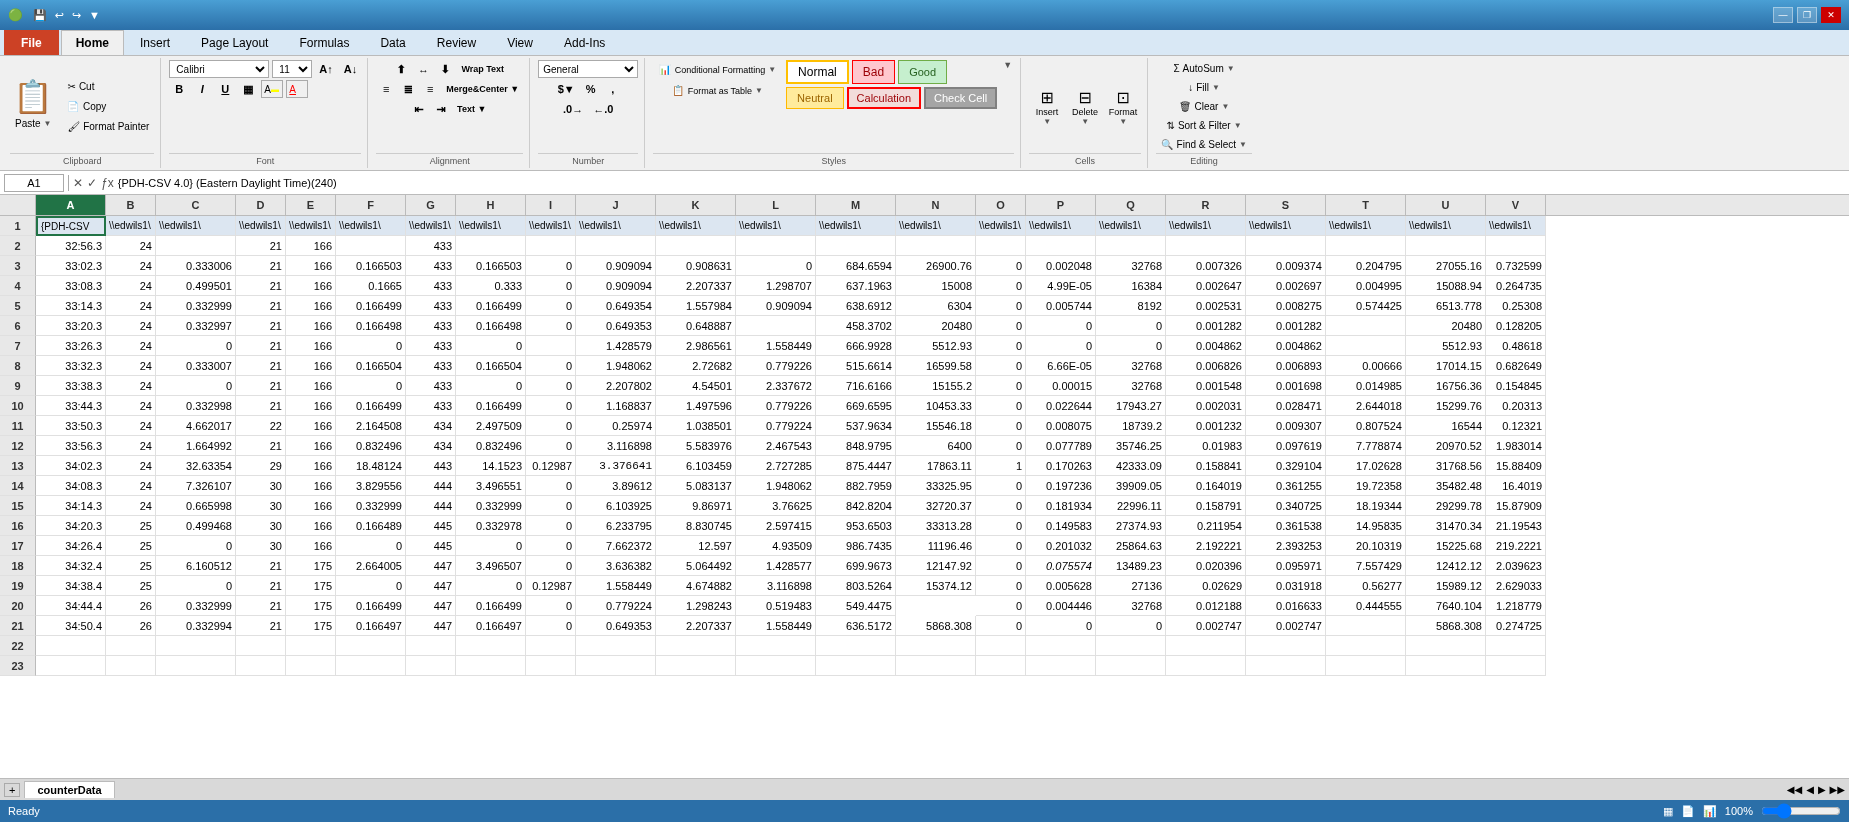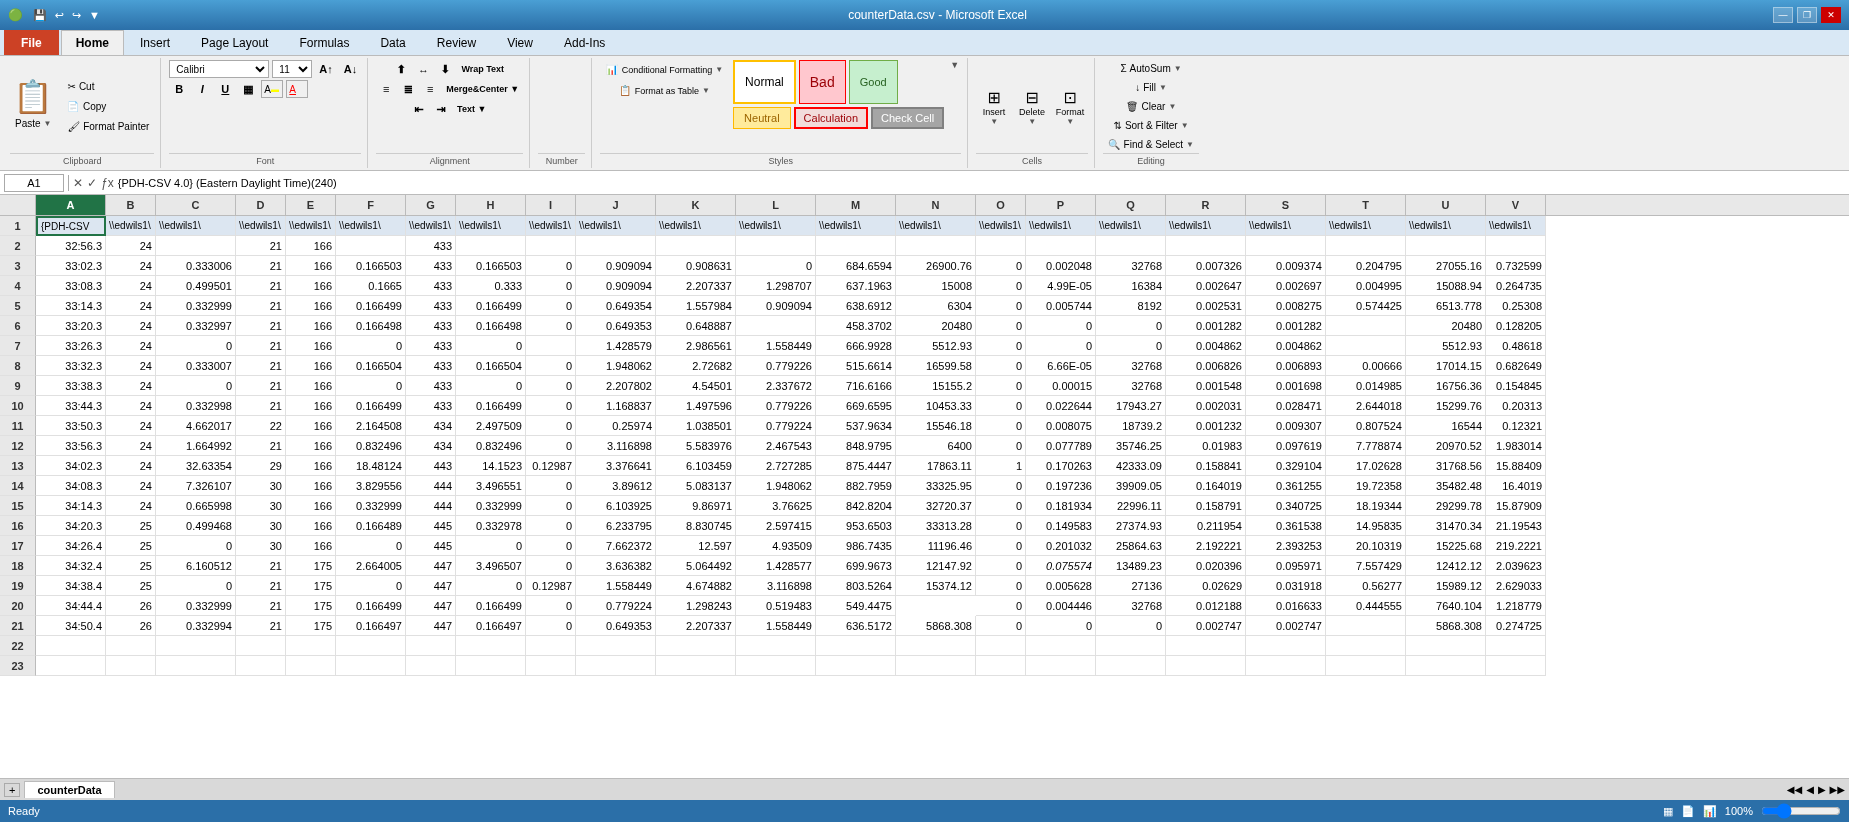--- a/index.html
+++ b/index.html
@@ -120,21 +120,21 @@
     }
     .color-btn {
       font-size: 10px; height: 18px; min-width: 22px;
       border: 1px solid #aaa; cursor: pointer; background: none; padding: 0 2px;
       display: flex; align-items: center;
     }
     .align-row { display: flex; gap: 2px; }
     .num-combo { font-size: 10px; height: 18px; border: 1px solid #aaa; background: white; width: 100px; }
     .num-row { display: flex; gap: 2px; }
     .style-normal { background: #fff; border: 2px solid #ffc000; padding: 3px 10px; font-size: 12px; cursor: pointer; }
-    .style-bad { background: #ffc7ce; border: 1px solid #ff0000; padding: 13px 10px; font-size: 14px; cursor: pointer; color: #9c0006; }
+    .style-bad { background: #ffc7ce; border: 1px solid #ff0000; padding: 3px 10px; font-size: 12px; cursor: pointer; color: #9c0006; }
     .style-good { background: #c6efce; border: 1px solid #70ad47; padding: 3px 10px; font-size: 11px; cursor: pointer; color: #276221; }
     .style-neutral { background: #ffeb9c; border: 1px solid #ffb900; padding: 3px 10px; font-size: 11px; cursor: pointer; color: #9c6500; }
     .style-calc { background: #f2dcdb; border: 2px solid #ff0000; padding: 3px 8px; font-size: 11px; cursor: pointer; color: #9c0006; }
     .style-check { background: #a5a5a5; border: 2px solid #808080; padding: 3px 8px; font-size: 11px; cursor: pointer; color: #fff; }
     .cell-btn { display: flex; flex-direction: column; align-items: center; font-size: 9px; cursor: pointer; min-width: 36px; padding: 2px; }
     .cell-btn .icon { font-size: 16px; }
 
     
     #formula-bar {
       display: flex; align-items: center; height: 24px;
@@ -203,21 +203,20 @@
 <body>
 
 <div id="title-bar">
   <div class="quick-access">
     <span style="margin-right:4px;">🟢</span>
     <button class="quick-btn">💾</button>
     <button class="quick-btn">↩</button>
     <button class="quick-btn">↪</button>
     <button class="quick-btn">▼</button>
   </div>
-  <div class="title">counterData.csv - Microsoft Excel</div>
   <div class="win-controls">
     <div class="win-btn">—</div>
     <div class="win-btn">❐</div>
     <div class="win-btn" style="background:#c00;border-color:#c00;">✕</div>
   </div>
 </div>
 
 <div id="ribbon">
   <div id="tabs-row">
     <div class="tab tab-file">File</div>
@@ -291,20 +290,36 @@
         <div class="align-row">
           <button class="fmt-btn">⇤</button>
           <button class="fmt-btn">⇥</button>
           <button class="fmt-btn" style="font-size:9px;">Text ▼</button>
         </div>
       </div>
       <div class="group-label">Alignment</div>
     </div>
 
     <div class="ribbon-group">
+      <div class="group-content" style="flex-direction:column;gap:2px;">
+        <div>
+          <select class="num-combo">
+            <option>General</option>
+          </select>
+        </div>
+        <div class="num-row">
+          <button class="fmt-btn">$▼</button>
+          <button class="fmt-btn">%</button>
+          <button class="fmt-btn">,</button>
+        </div>
+        <div class="num-row">
+          <button class="fmt-btn">.0→</button>
+          <button class="fmt-btn">←.0</button>
+        </div>
+      </div>
       <div class="group-label">Number</div>
     </div>
 
     <div class="ribbon-group" style="min-width:320px;">
       <div class="group-content" style="flex-direction:row;gap:4px;align-items:flex-start;">
 
         <div style="display:flex;flex-direction:column;gap:2px;">
           <div class="rb-btn" style="flex-direction:row;gap:3px;">
             <span>📊</span>
             <span style="font-size:9px;white-space:normal;text-align:center;">Conditional Formatting</span>
@@ -726,21 +741,21 @@
         <div class="grid-row">
           <div class="grid-cell num" style="width: 70px; min-width: 70px;">34:02.3</div>
           <div class="grid-cell num" style="width: 50px; min-width: 50px;">24</div>
           <div class="grid-cell num" style="width: 80px; min-width: 80px;">32.63354</div>
           <div class="grid-cell num" style="width: 50px; min-width: 50px;">29</div>
           <div class="grid-cell num" style="width: 50px; min-width: 50px;">166</div>
           <div class="grid-cell num" style="width: 70px; min-width: 70px;">18.48124</div>
           <div class="grid-cell num" style="width: 50px; min-width: 50px;">443</div>
           <div class="grid-cell num" style="width: 70px; min-width: 70px;">14.1523</div>
           <div class="grid-cell num" style="width: 50px; min-width: 50px;">0.12987</div>
-          <div class="grid-cell num" style="width: 80px; min-width: 80px;">3.376641</div>
+          <div class="grid-cell num" style="width: 80px; min-width: 80px; font-family: Liberation Mono, monospace;">3.376641</div>
           <div class="grid-cell num" style="width: 80px; min-width: 80px;">6.103459</div>
           <div class="grid-cell num" style="width: 80px; min-width: 80px;">2.727285</div>
           <div class="grid-cell num" style="width: 80px; min-width: 80px;">875.4447</div>
           <div class="grid-cell num" style="width: 80px; min-width: 80px;">17863.11</div>
           <div class="grid-cell num" style="width: 50px; min-width: 50px;">1</div>
           <div class="grid-cell num" style="width: 70px; min-width: 70px;">0.170263</div>
           <div class="grid-cell num" style="width: 70px; min-width: 70px;">42333.09</div>
           <div class="grid-cell num" style="width: 80px; min-width: 80px;">0.158841</div>
           <div class="grid-cell num" style="width: 80px; min-width: 80px;">0.329104</div>
           <div class="grid-cell num" style="width: 80px; min-width: 80px;">17.02628</div>

